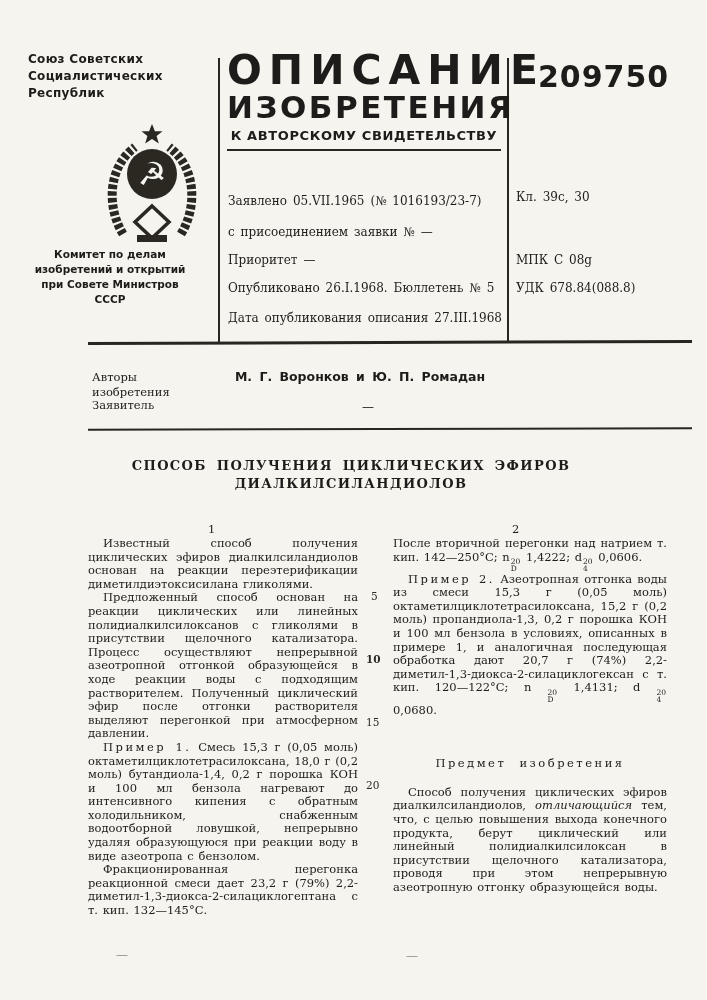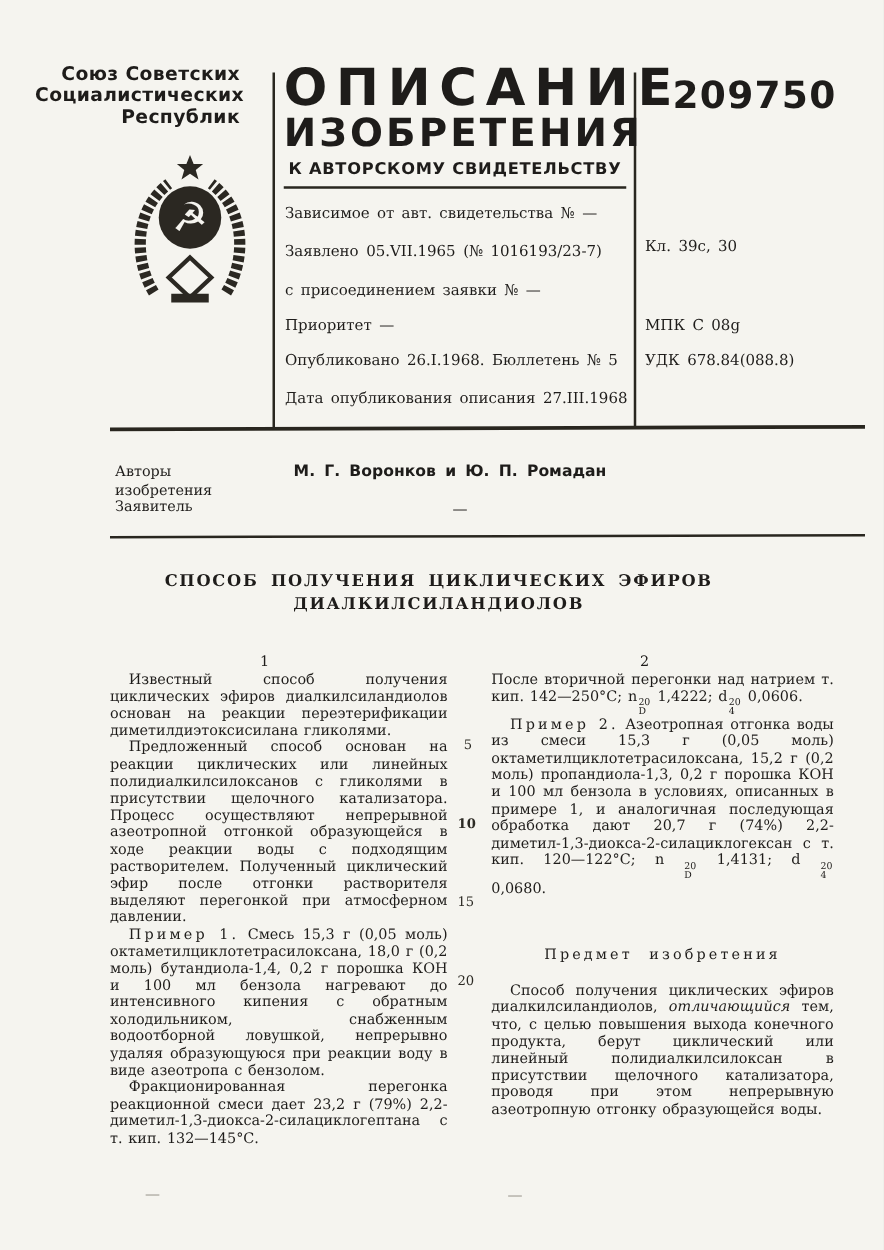--- a/index.html
+++ b/index.html
@@ -3,23 +3,23 @@
 <meta charset="utf-8">
 <style>
   html,body{margin:0;padding:0;background:#e8e7e2;}
   #page{
     position:relative;width:707px;height:1000px;margin:0 auto;
     background:#f5f4ef;color:#1e1c1a;overflow:hidden;
     font-family:"DejaVu Serif",serif;
   }
   
   .union{
-    position:absolute;left:28px;top:51px;width:164px;text-align:right;
-    font-family:"DejaVu Sans",sans-serif;font-weight:bold;
-    font-size:15px;line-height:17px;letter-spacing:.3px;
+    position:absolute;left:28px;top:51px;width:164px;text-align:left;
+    font-family:"DejaVu Sans",sans-serif;font-weight:bold;
+    font-size:12px;line-height:17px;letter-spacing:.3px;
   }
   .emblem{position:absolute;left:102px;top:122px;width:100px;height:125px;}
   .committee{
     position:absolute;left:22px;top:247px;width:176px;text-align:center;
     font-family:"DejaVu Sans",sans-serif;font-weight:bold;
     font-size:10.5px;line-height:15px;
   }
   
   .vline{position:absolute;top:58px;height:285px;width:2px;background:#29261f;}
   .vl1{left:218px}
@@ -113,34 +113,37 @@
       <polygon points="50,2 52.9,9.2 60.5,9.2 54.6,14 56.8,21.5 50,17 43.2,21.5 45.4,14 39.5,9.2 47.1,9.2" fill="#2b2822"></polygon>
       <path d="M21,112 C5,86 5,46 33,25" stroke="#2b2822" stroke-width="9" fill="none" stroke-dasharray="4.5 2.2"></path>
       <path d="M79,112 C95,86 95,46 67,25" stroke="#2b2822" stroke-width="9" fill="none" stroke-dasharray="4.5 2.2"></path>
       <circle cx="50" cy="52" r="25" fill="#2b2822"></circle>
       <text x="50" y="63" font-size="32" text-anchor="middle" fill="#f5f4ef" font-family="DejaVu Sans, sans-serif">☭</text>
       <polygon points="50,84 67,100 50,116 33,100" fill="#f5f4ef" stroke="#2b2822" stroke-width="3.5"></polygon>
       <rect x="35" y="113" width="30" height="7" fill="#2b2822"></rect>
     </svg>
   </div>
 
+  <div class="committee">
+    <div>Комитет по делам</div>
+    <div>изобретений и открытий</div>
+    <div>при Совете Министров</div>
+    <div>СССР</div>
+  </div>
 
   <div class="vline vl1"></div>
   <div class="vline vl2"></div>
 
   <div class="doc-head">
     <div class="dh1">ОПИСАНИЕ</div>
     <div class="dh2">ИЗОБРЕТЕНИЯ</div>
     <div class="dh3">К АВТОРСКОМУ СВИДЕТЕЛЬСТВУ</div>
   </div>
   <div class="pat-num">209750</div>
 
-  <div class="field" style="top:163px">
-    <span>Зависимое от авт. свидетельства №</span><span class="gap">—</span>
-  </div>
   <div class="field" style="top:194px">
     <span>Заявлено</span><b class="gap">05.VII.1965</b><b class="gap">(№ 1016193/23-7)</b>
   </div>
   <div class="field" style="top:225px">
     <span>с присоединением заявки №</span><span class="gap">—</span>
   </div>
   <div class="field" style="top:253px">
     <span>Приоритет</span><span class="gap">—</span>
   </div>
   <div class="field" style="top:281px">

